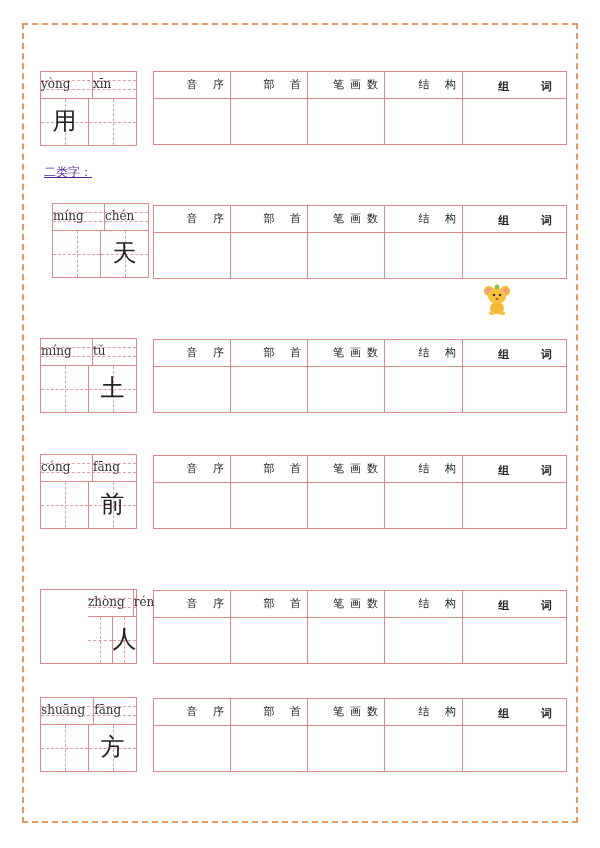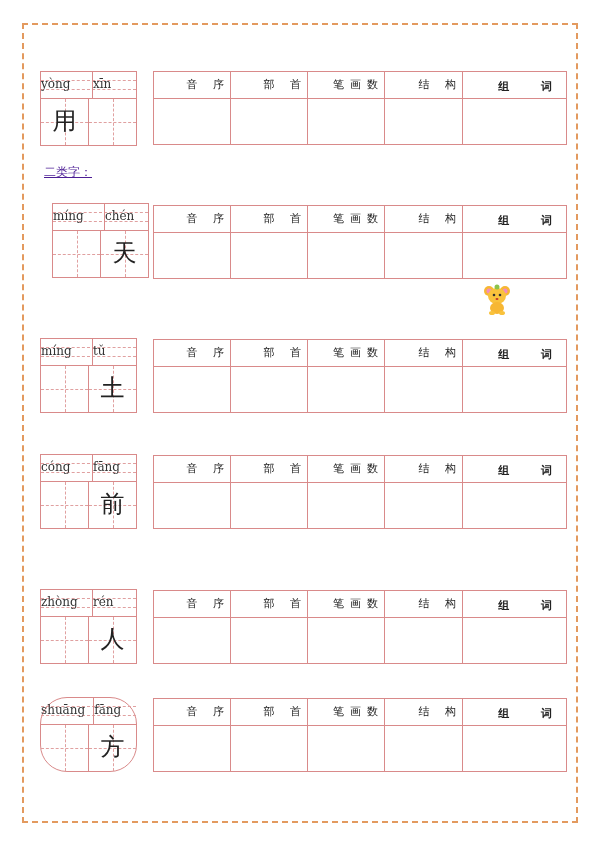--- a/index.html
+++ b/index.html
@@ -159,21 +159,21 @@
       <div class="h">部 首</div>
       <div class="h">笔画数</div>
       <div class="h">结 构</div>
       <div class="h last">组 词</div>
       <div class="c"></div>
       <div class="c"></div>
       <div class="c"></div>
       <div class="c"></div>
       <div class="c"></div>
     </div>
-    <div class="pbox" style="left: 40px; top: 589px;">
+    <div class="pbox" style="left: 40px; top: 589px; padding-left: 47px;">
       <div class="prow">
         <div class="dl1"></div>
         <div class="dl2"></div>
         <div class="pcell">zhòng</div>
         <div class="pcell">rén</div>
       </div>
       <div class="crow">
         <div class="ccell">
           <div class="vd"></div>
           <div class="hd"></div>
@@ -191,21 +191,21 @@
       <div class="h">部 首</div>
       <div class="h">笔画数</div>
       <div class="h">结 构</div>
       <div class="h last">组 词</div>
       <div class="c"></div>
       <div class="c"></div>
       <div class="c"></div>
       <div class="c"></div>
       <div class="c"></div>
     </div>
-    <div class="pbox" style="left: 40px; top: 697px; border-radius: 27px;">
+    <div class="pbox" style="left: 40px; top: 697px;">
       <div class="prow">
         <div class="dl1"></div>
         <div class="dl2"></div>
         <div class="pcell">shuāng</div>
         <div class="pcell">fāng</div>
       </div>
       <div class="crow">
         <div class="ccell">
           <div class="vd"></div>
           <div class="hd"></div>

